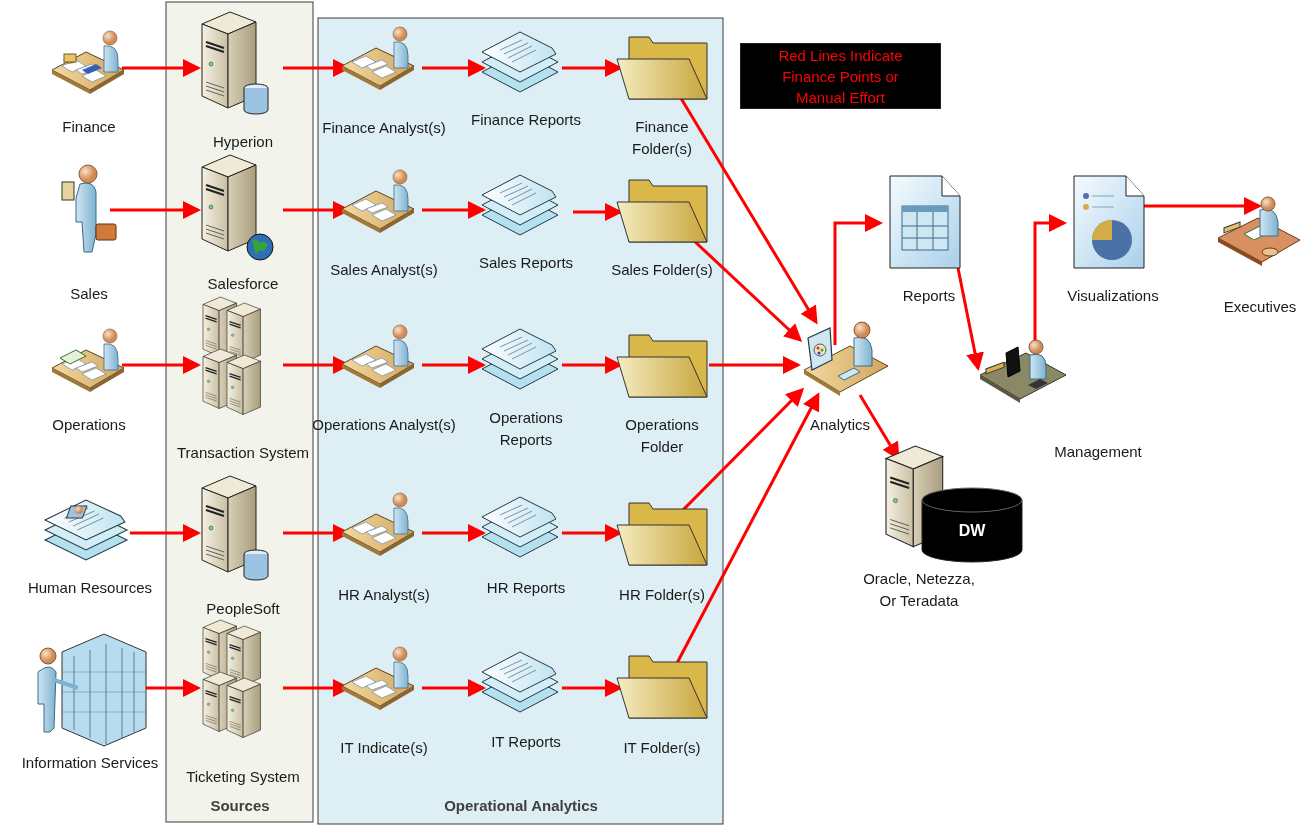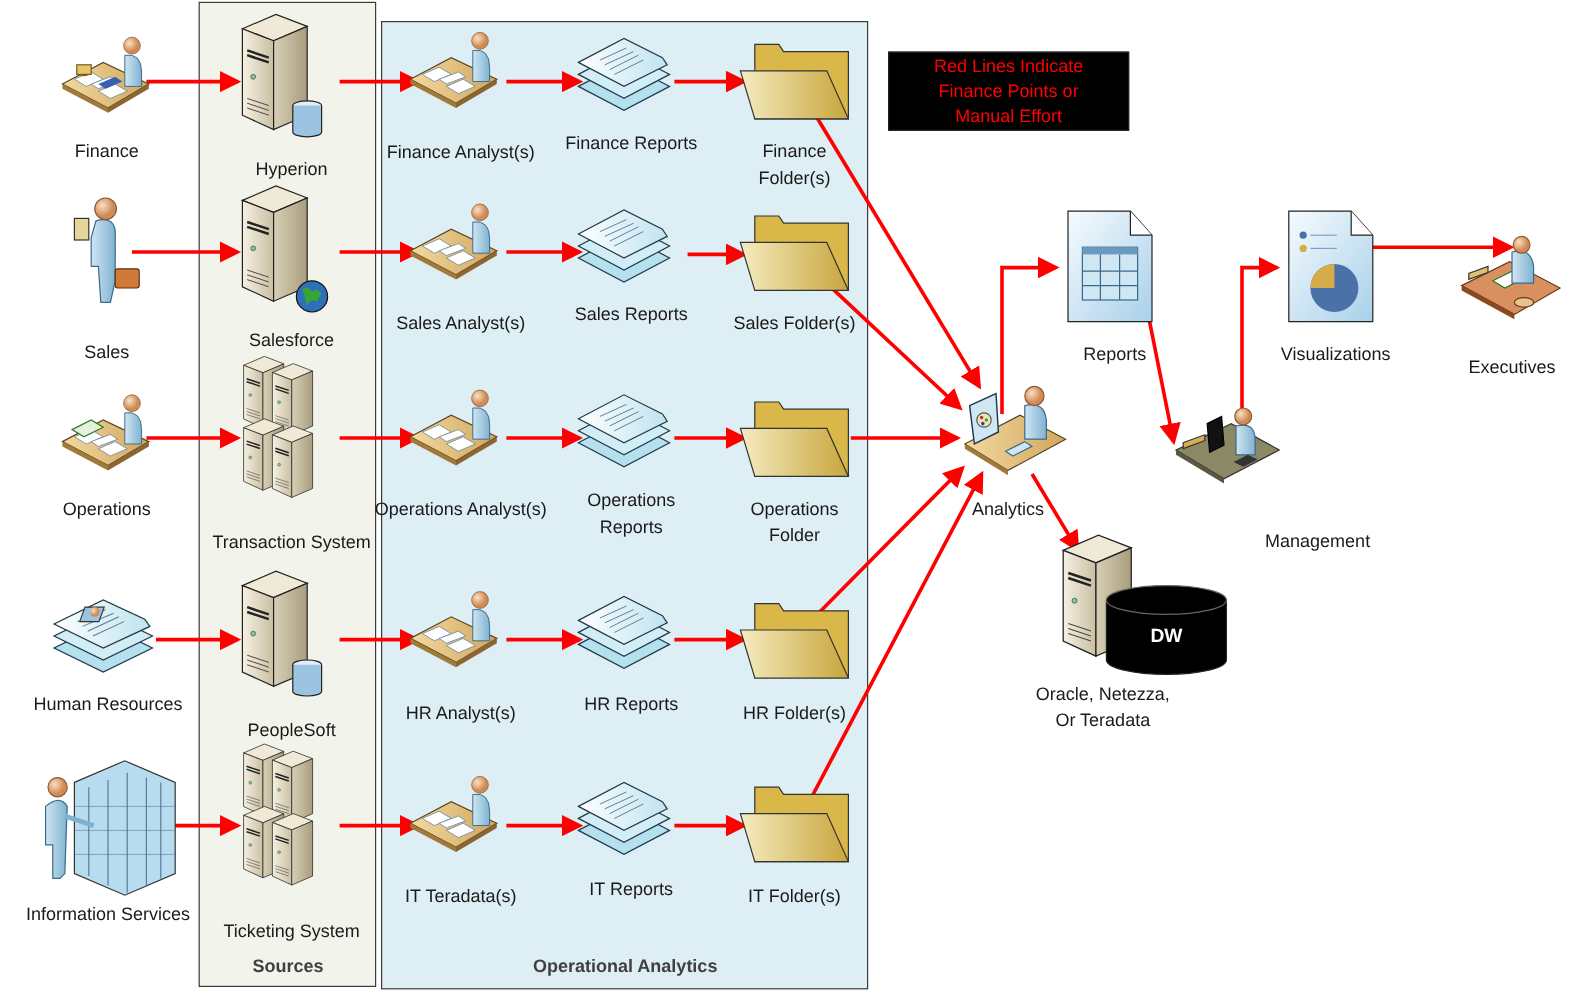--- a/index.html
+++ b/index.html
@@ -315,21 +315,21 @@
 <div class="lbl" style="left:243px; top:131px;">Hyperion</div>
 <div class="lbl" style="left:243px; top:273px;">Salesforce</div>
 <div class="lbl" style="left:243px; top:442px;">Transaction System</div>
 <div class="lbl" style="left:243px; top:598px;">PeopleSoft</div>
 <div class="lbl" style="left:243px; top:766px;">Ticketing System</div>
 
 <div class="lbl" style="left:384px; top:117px;">Finance Analyst(s)</div>
 <div class="lbl" style="left:384px; top:259px;">Sales Analyst(s)</div>
 <div class="lbl" style="left:384px; top:414px;">Operations Analyst(s)</div>
 <div class="lbl" style="left:384px; top:584px;">HR Analyst(s)</div>
-<div class="lbl" style="left:384px; top:737px;">IT Teradata(s)</div>
+<div class="lbl" style="left:384px; top:737px;">IT Indicate(s)</div>
 
 <div class="lbl" style="left:526px; top:109px;">Finance Reports</div>
 <div class="lbl" style="left:526px; top:252px;">Sales Reports</div>
 <div class="lbl" style="left:526px; top:407px;">Operations</div>
 <div class="lbl" style="left:526px; top:429px;">Reports</div>
 <div class="lbl" style="left:526px; top:577px;">HR Reports</div>
 <div class="lbl" style="left:526px; top:731px;">IT Reports</div>
 
 <div class="lbl" style="left:662px; top:116px;">Finance</div>
 <div class="lbl" style="left:662px; top:138px;">Folder(s)</div>

